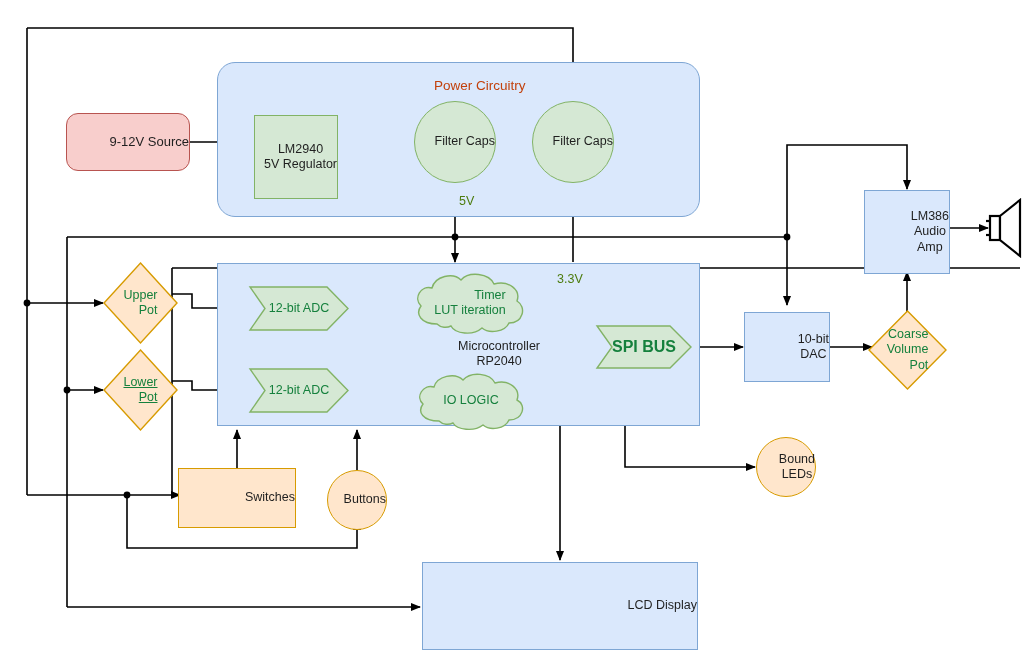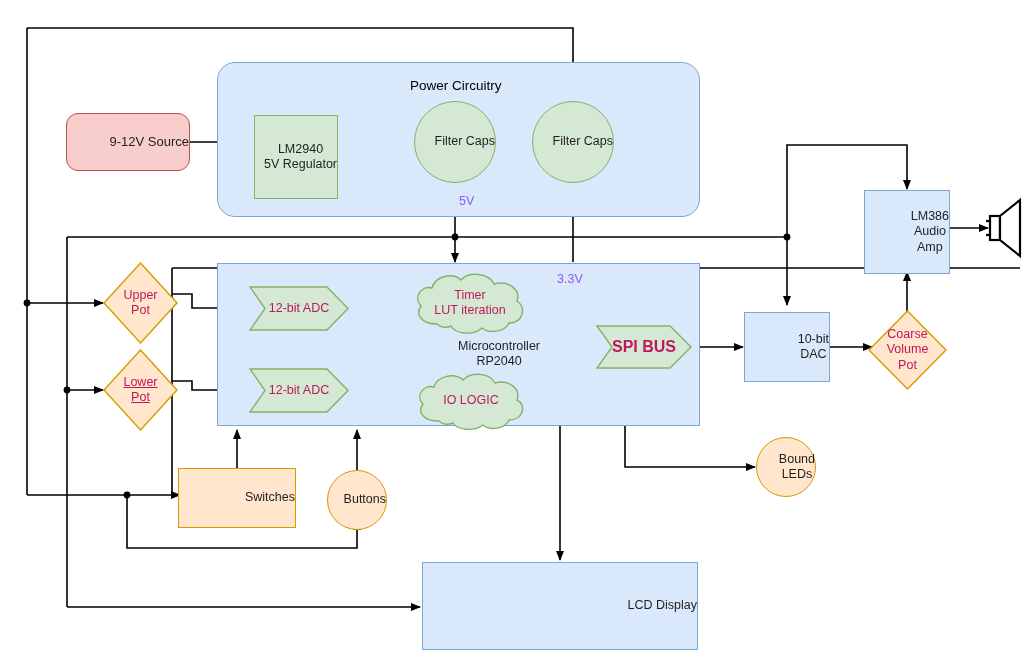--- a/index.html
+++ b/index.html
@@ -1,31 +1,31 @@
 <!DOCTYPE html>
 <html><head>
 <meta charset="utf-8">
 <style>
   html,body{margin:0;padding:0;background:#ffffff;}
   body{font-family:"Liberation Sans", sans-serif;}
   #canvas{position:relative;width:1033px;height:668px;background:#ffffff;overflow:hidden;}
   svg#wires{position:absolute;left:0;top:0;width:1033px;height:668px;pointer-events:none;}
   .node{position:absolute;box-sizing:border-box;display:flex;align-items:center;justify-content:flex-end;text-align:center;color:#1f1f1f;line-height:1.22;}
   .grp{border:1px solid #7ea6d4;background:#dae8fc;border-radius:18px;}
-  .grp-label{position:absolute;color:#000000;}
+  .grp-label{position:absolute;color:#c2410c;margin-left:24px;}
   .rect-blue{border:1px solid #7ea6d4;background:#dae8fc;}
   .rect-green{border:1px solid #82b366;background:#d5e8d4;}
   .rect-red{border:1px solid #b85450;background:#f8cecc;border-radius:12px;}
   .rect-orange{border:1px solid #d79b00;background:#ffe6cc;border-radius:0;}
   .circ-green{border:1px solid #82b366;background:#d5e8d4;border-radius:50%;}
   .circ-orange{border:1px solid #d79b00;background:#ffe6cc;border-radius:50%;}
-  .vlabel{position:absolute;color:#8b5cf6;background:transparent;}
+  .vlabel{position:absolute;color:#4d7c0f;background:transparent;}
   .shp{position:absolute;}
   .shp svg{display:block;overflow:visible;}
-  .shp .txt{position:absolute;left:0;top:0;width:100%;height:100%;display:flex;align-items:center;justify-content:center;text-align:center;color:#be185d;line-height:1.22;}
+  .shp .txt{position:absolute;left:0;top:0;width:100%;height:100%;display:flex;align-items:center;justify-content:center;text-align:right;color:#15803d;line-height:1.22;}
 </style>
 </head>
 <body>
 
 <div id="canvas">
 
   <svg id="wires" viewBox="0 0 1033 668">
     <defs>
       <marker id="ar" markerWidth="10" markerHeight="8" refX="9" refY="4" orient="auto" markerUnits="userSpaceOnUse">
         <path d="M0,0 L10,4 L0,8 z" fill="#000"></path>

